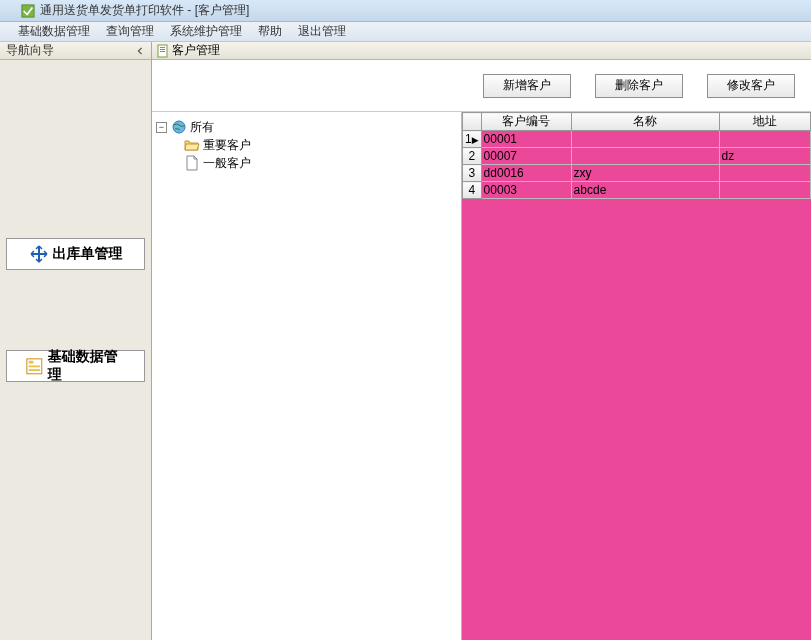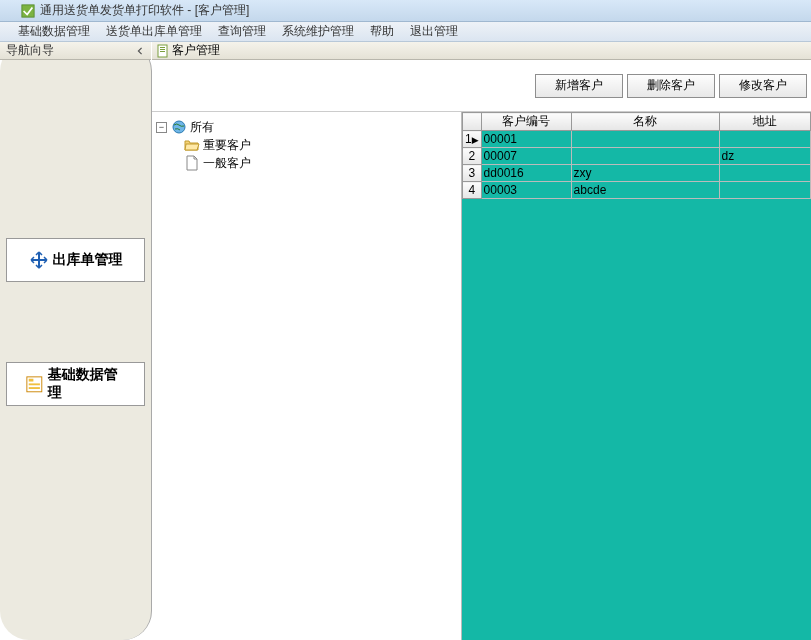--- a/index.html
+++ b/index.html
@@ -7,43 +7,43 @@
 
 .titlebar { height: 22px; background: linear-gradient(to bottom, #d8e8f8, #c4d8ec); border-bottom: 1px solid #a0b8d0; display: flex; align-items: center; padding-left: 20px; color: #333; }
 .titlebar-icon { width: 16px; height: 16px; margin-right: 4px; display: inline-flex; align-items: center; justify-content: center; }
 .titlebar-icon svg { width: 14px; height: 14px; }
 
 .menubar { height: 20px; background: linear-gradient(to bottom, #eef2f7, #dbe5f1); border-bottom: 1px solid #b8c8d8; display: flex; align-items: center; padding-left: 10px; }
 .menubar-item { padding: 2px 8px; color: #333; cursor: default; }
 
 .body-wrap { display: flex; height: calc(640px - 22px - 20px); }
 
-.left-panel { width: 152px; background: #eceae0; border-right: 1px solid #a9a9a9; display: flex; flex-direction: column; border-radius: 29px; }
+.left-panel { width: 152px; background: #eceae0; border-right: 1px solid #a9a9a9; display: flex; flex-direction: column; }
 .nav-header { height: 18px; background: linear-gradient(to bottom, #f5f3eb, #e5e2d6); border-bottom: 1px solid #b8b6ac; display: flex; align-items: center; justify-content: space-between; padding: 0 4px 0 6px; color: #333; }
 .nav-header-chevron { width: 14px; height: 14px; display: flex; align-items: center; justify-content: center; color: #555; }
 .nav-spacer { flex: 0 0 178px; }
-.nav-button { margin: 0 6px 80px 6px; background: #fff; border: 1px solid #999; height: 44px; display: flex; align-items: center; justify-content: center; font-size: 14px; font-weight: bold; padding: 0 18px; cursor: default; }
+.nav-button { margin: 0 6px 80px 6px; background: #fff; border: 1px solid #999; height: 32px; display: flex; align-items: center; justify-content: center; font-size: 14px; font-weight: bold; padding: 0 18px; cursor: default; }
 .nav-button .nb-icon { width: 20px; height: 20px; margin-right: 4px; display: inline-flex; align-items: center; justify-content: center; }
 
 .right-panel { flex: 1; display: flex; flex-direction: column; background: #fff; }
 .content-tab { height: 18px; background: linear-gradient(to bottom, #f5f3eb, #e5e2d6); border-bottom: 1px solid #b8b6ac; display: flex; align-items: center; padding-left: 4px; }
 .content-tab-icon { width: 14px; height: 14px; margin-right: 2px; display: inline-flex; align-items: center; justify-content: center; }
 
-.toolbar { height: 52px; border-bottom: 1px solid #ccc; display: flex; align-items: center; justify-content: flex-end; padding-right: 4px; gap: 4px; }
+.toolbar { height: 52px; border-bottom: 1px solid #ccc; display: flex; align-items: center; justify-content: flex-end; padding-right: 16px; gap: 24px; }
 .tb-button { width: 88px; height: 24px; background: linear-gradient(to bottom, #fdfdfd, #e8e8e8); border: 1px solid #8e8e8e; display: flex; align-items: center; justify-content: center; cursor: default; }
 
 .content-split { flex: 1; display: flex; }
 .tree-panel { width: 310px; border-right: 1px solid #bbb; padding: 6px 4px; background: #fff; }
 .tree-node { display: flex; align-items: center; height: 18px; }
 .tree-toggle { width: 11px; height: 11px; border: 1px solid #888; display: inline-flex; align-items: center; justify-content: center; font-size: 9px; line-height: 1; margin-right: 4px; color: #333; background: #fff; }
 .tree-icon { width: 16px; height: 16px; margin-right: 3px; display: inline-flex; align-items: center; justify-content: center; }
 .tree-children { margin-left: 28px; }
 .tree-child { display: flex; align-items: center; height: 18px; }
 
-.grid-panel { flex: 1; background: #14b8a6; overflow: hidden; }
+.grid-panel { flex: 1; background: #ec4899; overflow: hidden; }
 table.grid { border-collapse: collapse; width: 100%; }
 table.grid th { background: linear-gradient(to bottom, #fcfcfc, #e6e6e6); border: 1px solid #999; font-weight: normal; height: 18px; font-size: 12px; }
 table.grid td { border: 1px solid #bbb; height: 17px; padding: 0 2px; font-size: 12px; font-family: Arial, sans-serif; }
 .row-head { background: linear-gradient(to bottom, #fcfcfc, #e6e6e6); text-align: center; width: 18px; border: 1px solid #999 !important; font-family: "SimSun"; }
 .row-head-corner { width: 18px; }
 .col-code { width: 90px; }
 .col-name { width: 148px; }
 .row-pointer { font-size: 9px; }
 </style>
 </head>
@@ -54,21 +54,20 @@
     <svg viewBox="0 0 16 16">
         <rect x="1" y="1" width="14" height="14" fill="#7cb342" stroke="#558b2f"></rect>
         <path d="M3 8 L7 12 L13 4" stroke="#fff" stroke-width="2" fill="none"></path>
       </svg>
   </span>
   <span>通用送货单发货单打印软件  - [客户管理]</span>
 </div>
 
 <div class="menubar">
   <div class="menubar-item">基础数据管理</div>
-  <div class="menubar-item">送货单出库单管理</div>
   <div class="menubar-item">查询管理</div>
   <div class="menubar-item">系统维护管理</div>
   <div class="menubar-item">帮助</div>
   <div class="menubar-item">退出管理</div>
 </div>
 
 <div class="body-wrap">
 
   <div class="left-panel">
     <div class="nav-header">

